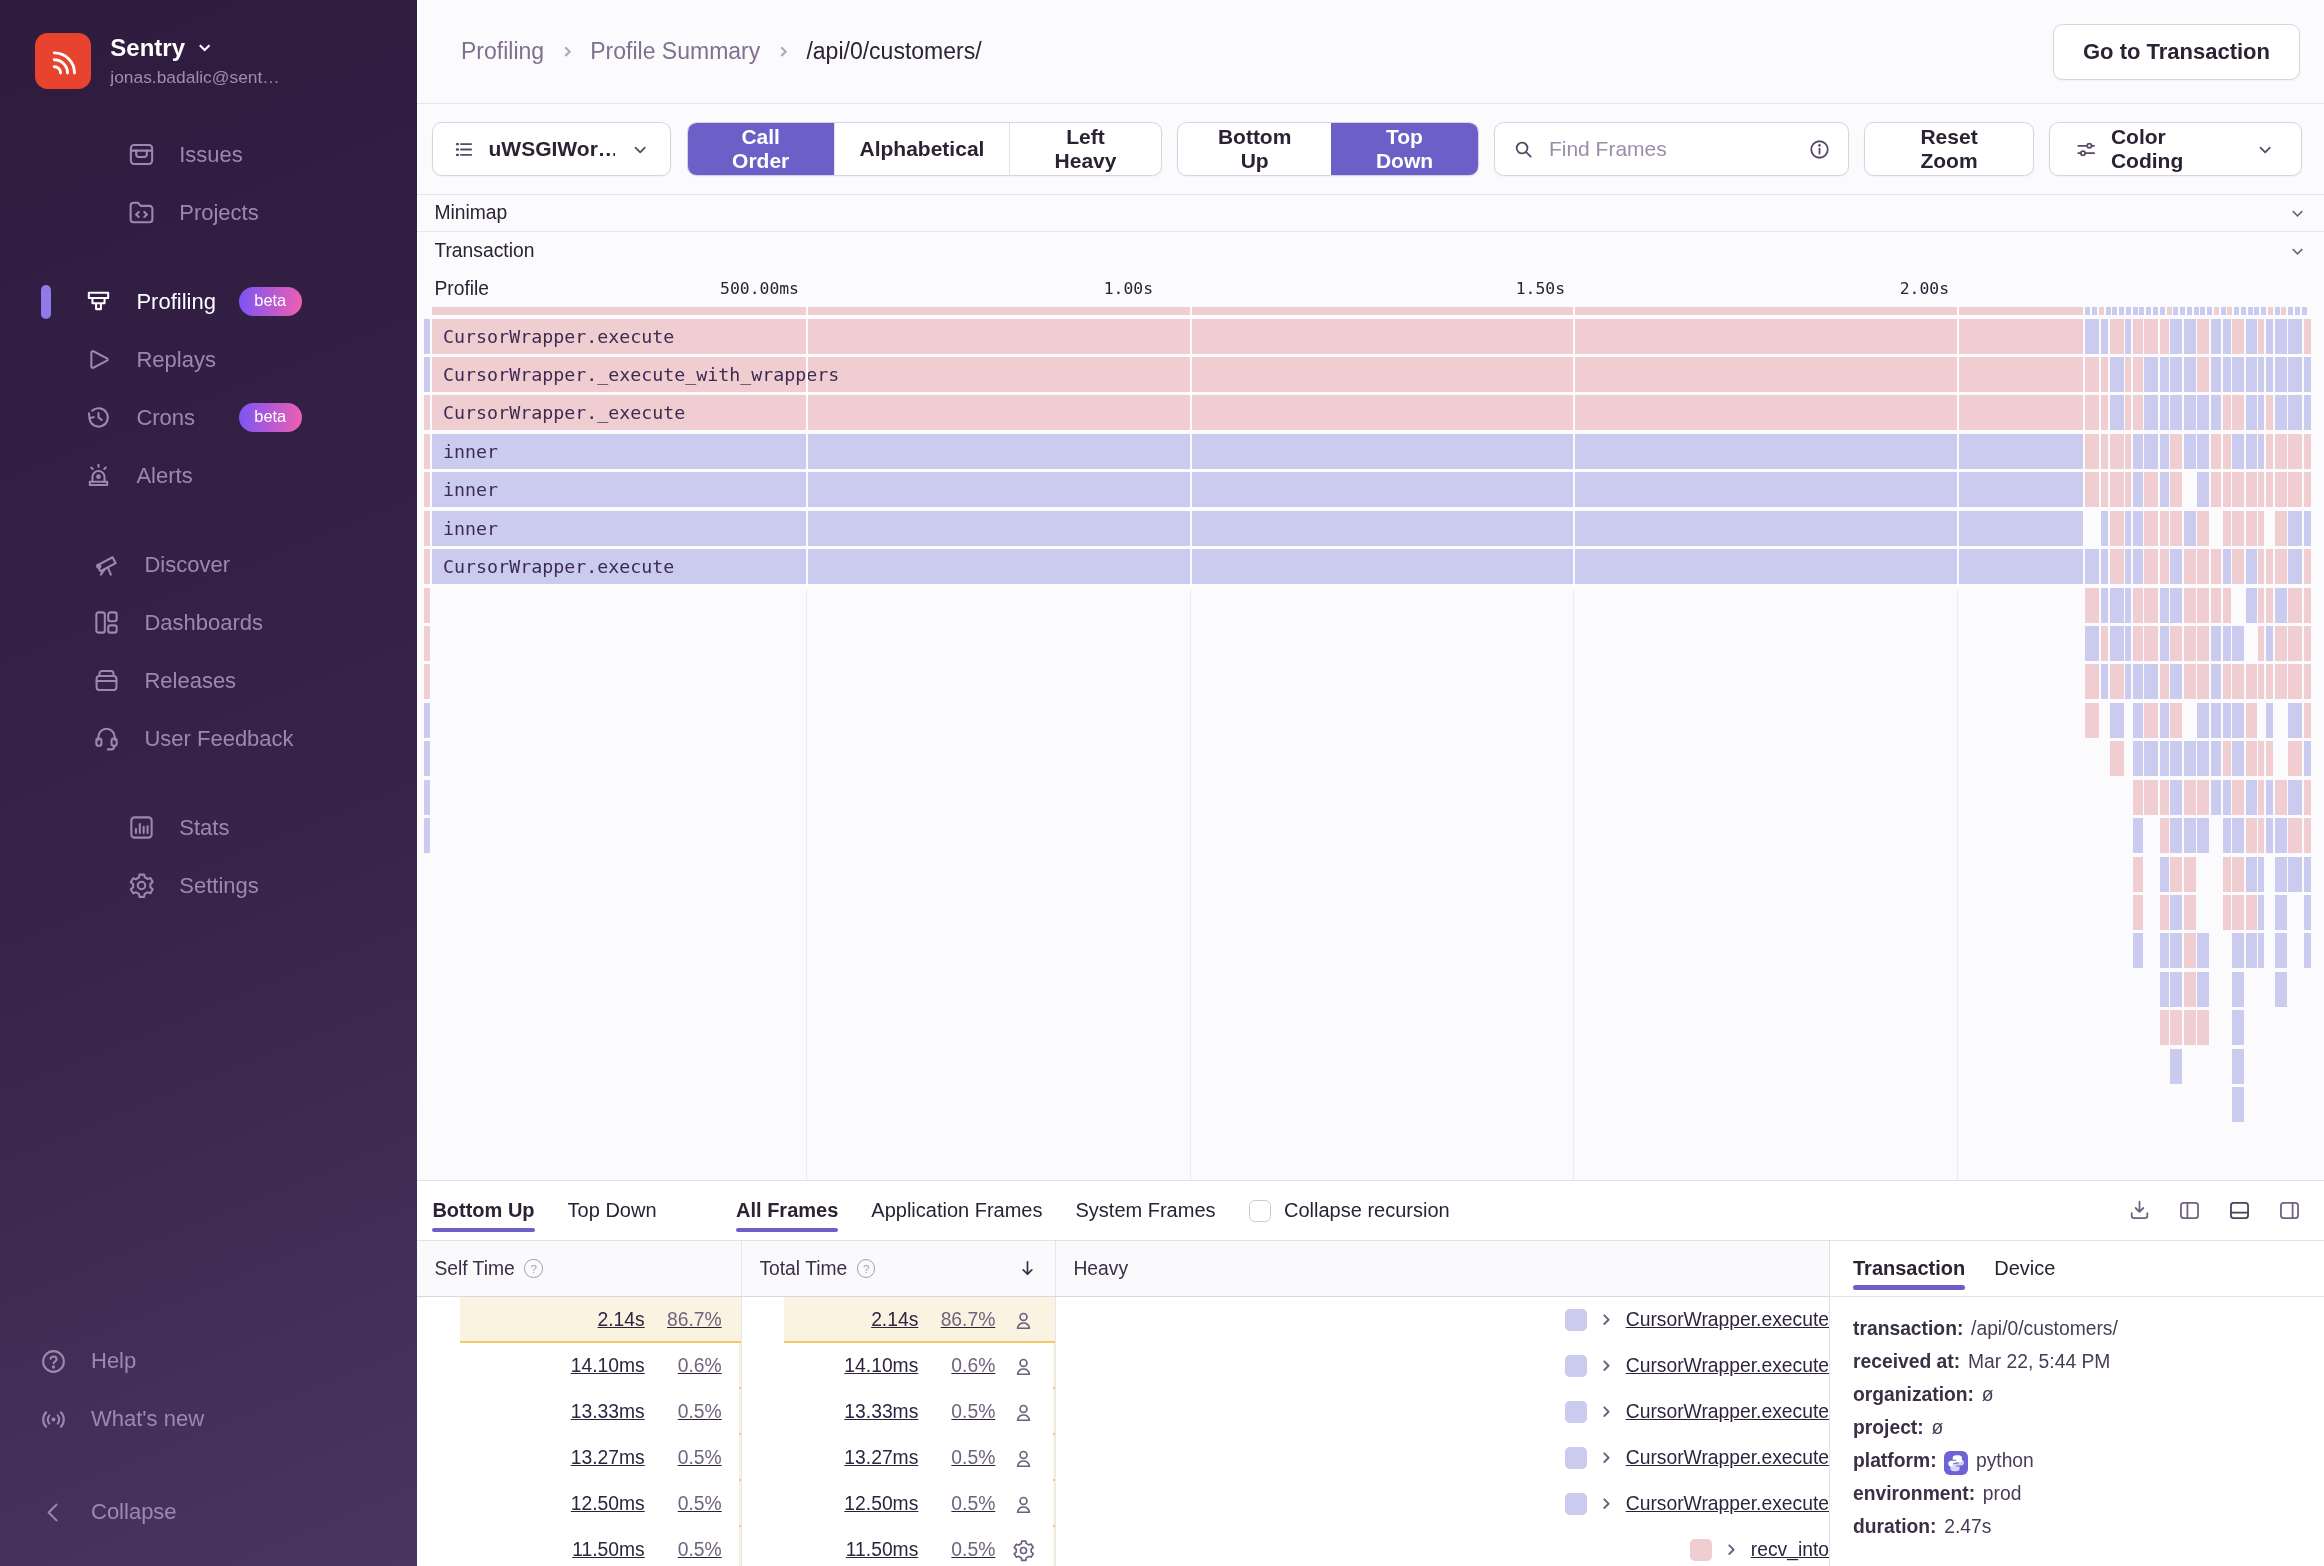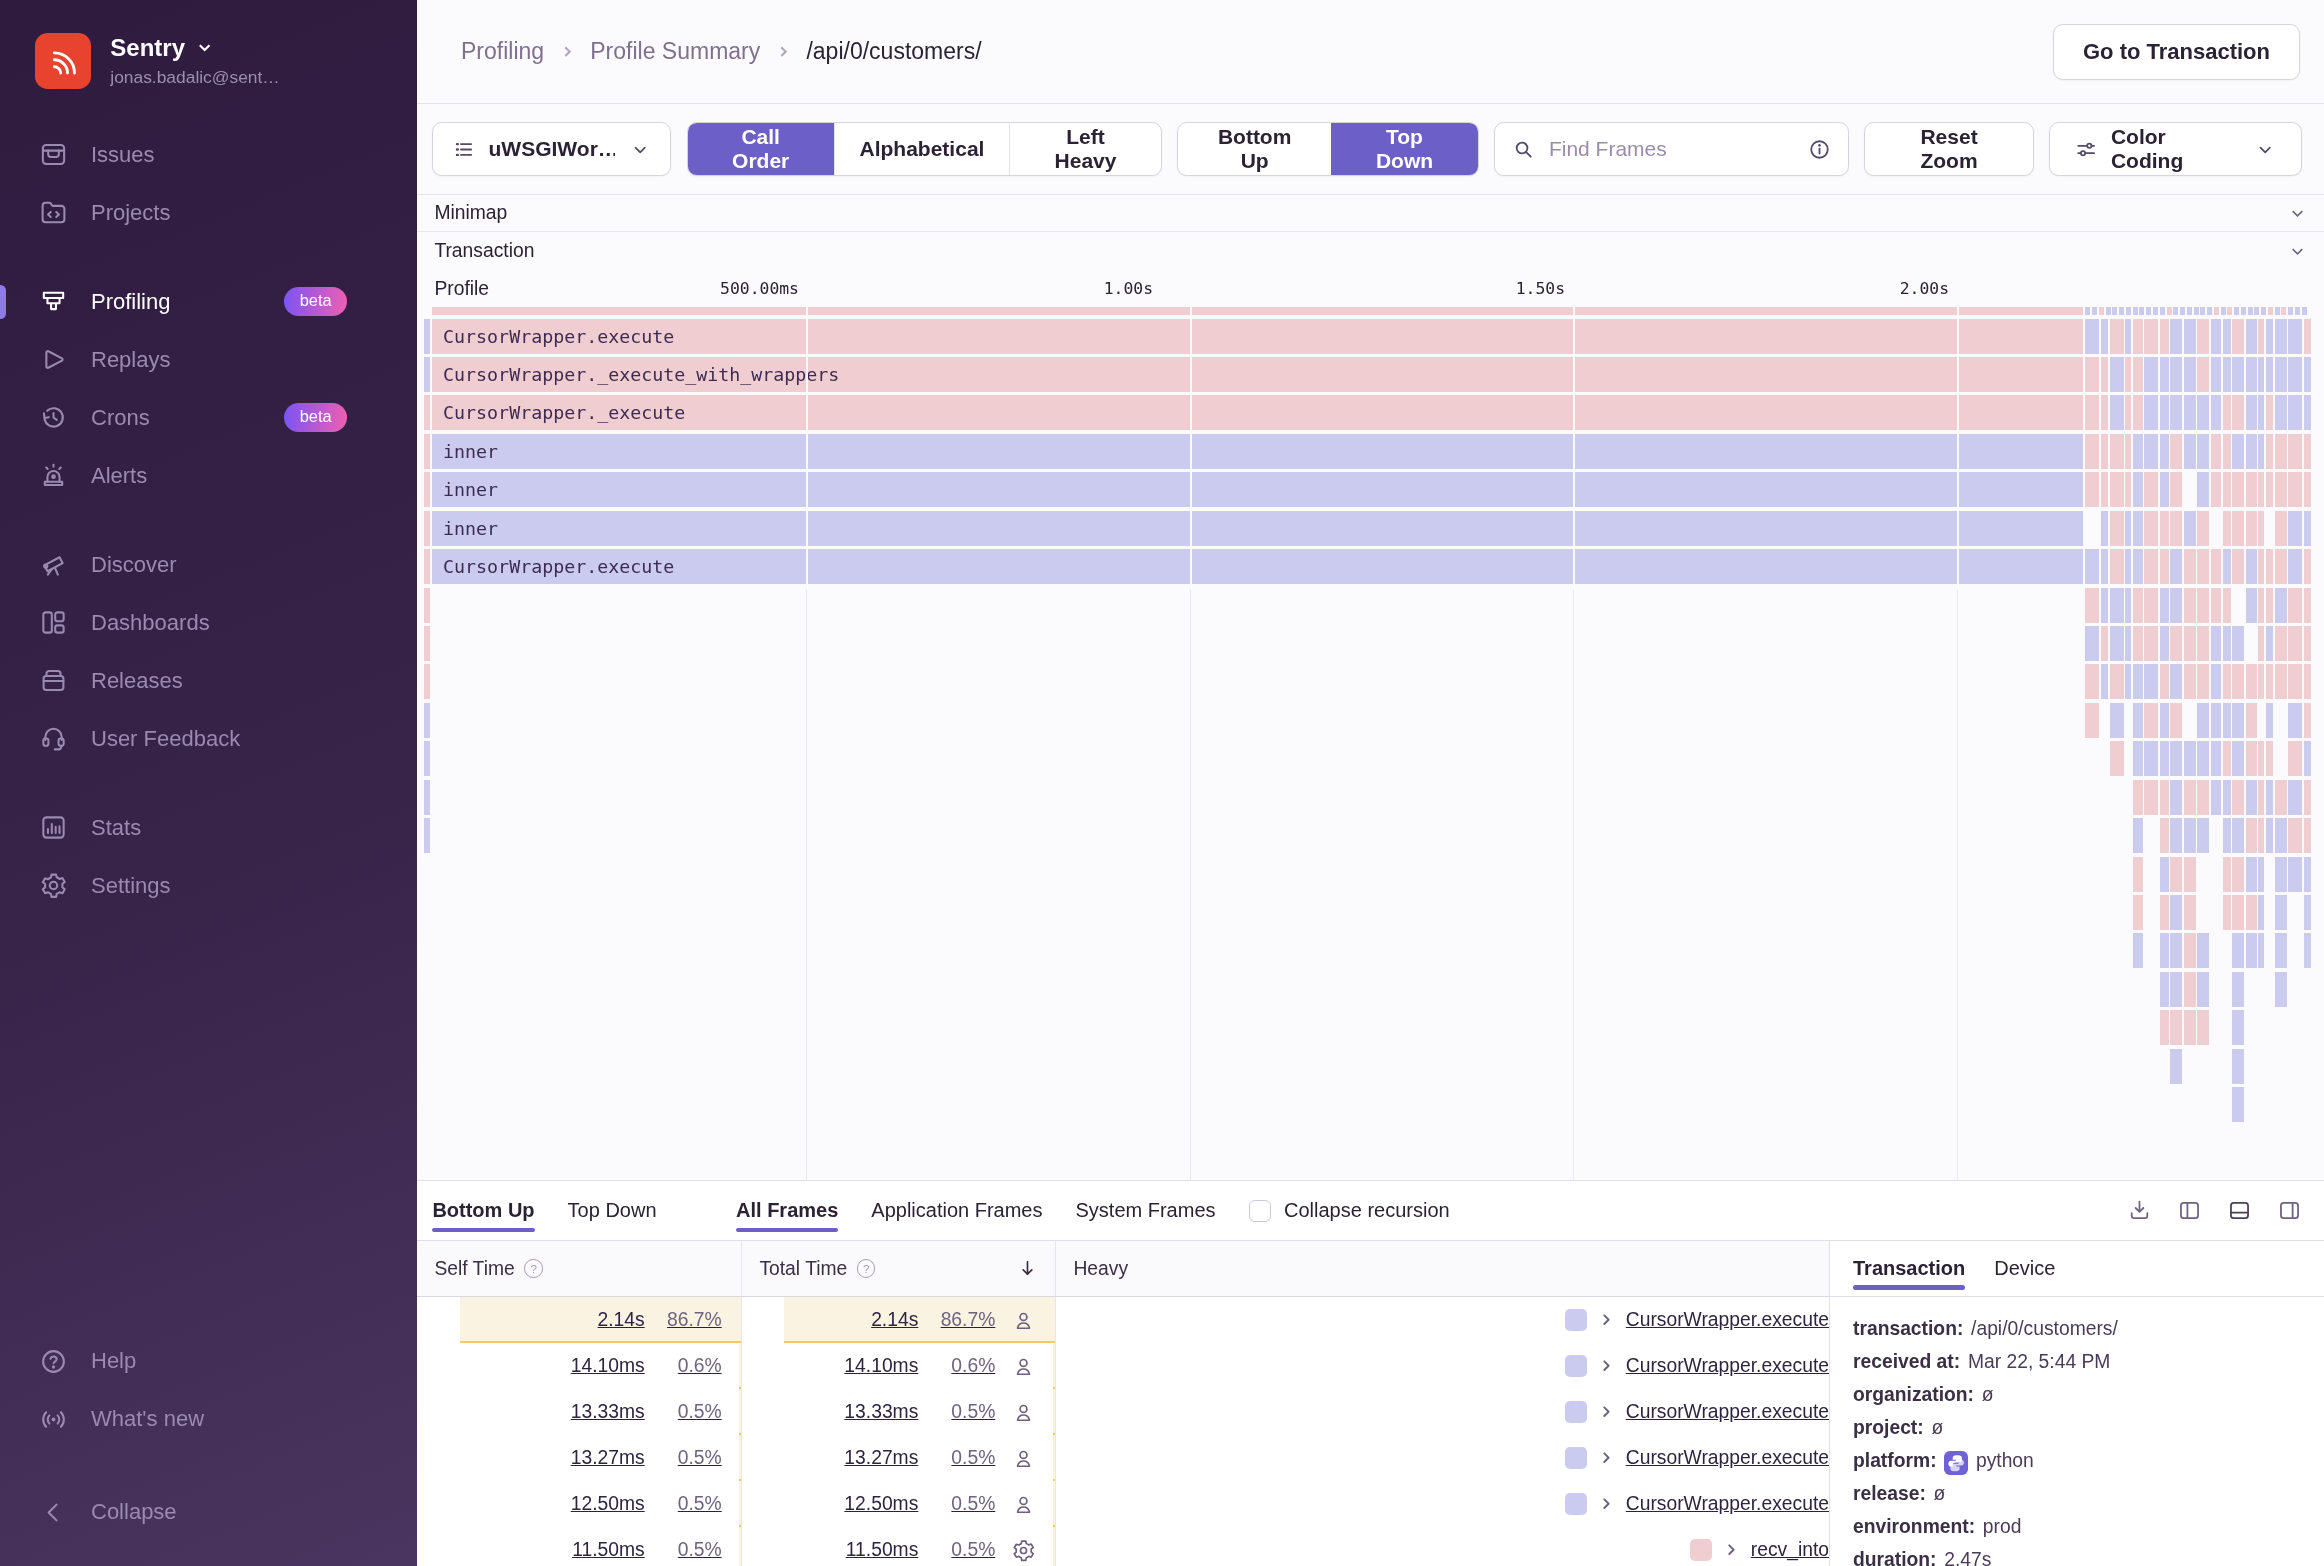--- a/index.html
+++ b/index.html
@@ -10,21 +10,21 @@
   
   .sidebar { position:absolute; left:0; top:0; width:417px; height:1566px;
     background:linear-gradient(338deg,#4a3560 0%,#382349 45%,#2e1b3e 100%);
     display:flex; flex-direction:column; overflow:hidden; }
   .side-head { display:flex; align-items:center; gap:19.3px; padding:33px 25px 9.7px 35px; }
   .logo { width:56px; height:56px; border-radius:12.6px; background:#E8432E; display:flex; align-items:center; justify-content:center; flex:0 0 auto; }
   .logo svg { width:37px; height:37px; }
   .org-line { display:flex; align-items:center; gap:9.7px; color:#fff; font-size:24px; font-weight:700; }
   .org-line svg { width:19.3px; height:19.3px; stroke:#fff; }
   .user-email { color:#9c8fae; font-size:17.4px; margin-top:5.8px; max-width:241px; white-space:nowrap; overflow:hidden; }
-  nav { margin-top:27px; display:flex; flex-direction:column; }
+  nav { margin-top:27px; display:flex; flex-direction:column;align-items:center; }
   .nav-group { display:flex; flex-direction:column; margin-bottom:31px; }
   .nav-item { position:relative; display:flex; align-items:center; gap:23px; height:58px; padding:0 70px 0 39px; color:#9b8ab0; font-size:22px; }
   .nav-item.active { color:#ffffff; }
   .active-pill { position:absolute; left:-4.8px; top:12.6px; width:10.6px; height:34px; border-radius:6.8px; background:#8F7BE8; }
   .icn { display:inline-flex; width:29px; height:29px; flex:0 0 auto; }
   .icn svg { width:100%; height:100%; stroke:currentColor; fill:none; stroke-width:1.7; stroke-linecap:round; stroke-linejoin:round; }
   .badge { margin-left:auto; background:linear-gradient(95deg,#7a54f5,#ef5fb0); color:#fff; font-size:16.4px; font-weight:400; padding:3.9px 15.4px 5.8px; border-radius:15.4px; }
   .side-footer { margin-top:auto; display:flex; flex-direction:column; padding-bottom:25px; }
   .side-footer .nav-group { margin-bottom:35px; }
   .side-footer .collapse-item { margin-bottom:0; }
@@ -1006,21 +1006,20 @@
             <div class="dfield" data-interactable="false"><b data-interactable="false">transaction:</b><span data-interactable="false">/api/0/customers/</span></div>
             <div class="dfield" data-interactable="false"><b data-interactable="false">received at:</b><span data-interactable="false">Mar 22, 5:44 PM</span></div>
             <div class="dfield" data-interactable="false"><b data-interactable="false">organization:</b><span data-interactable="false">ø</span></div>
             <div class="dfield" data-interactable="false"><b data-interactable="false">project:</b><span data-interactable="false">ø</span></div>
             <div class="dfield" data-interactable="false"><b data-interactable="false">platform:</b><span class="pyicon" data-interactable="false">
                 <svg viewBox="0 0 16 16">
                   <path fill="#ffffff" d="M8 1C6 1 5 1.9 5 3.1V5h3v.9H3.6C2.1 5.9 1.2 7 1.2 8.5S2.1 11 3.6 11H5V9.4C5 8 6 7.4 7.5 7.4h3c1.5 0 2.5-.8 2.5-2.4V3.1C13 1.9 12 1 10 1z"></path>
                   <path fill="#ffffffbb" d="M8 15c2 0 3-.9 3-2.1V11H8v-.9h4.4c1.5 0 2.4-1.1 2.4-2.6S13.9 5 12.4 5H11v1.6C11 8 10 8.6 8.5 8.6h-3C4 8.6 3 9.4 3 11v1.9C3 14.1 4 15 6 15z"></path>
                 </svg>
               </span><span data-interactable="false">python</span></div>
-            <div class="dfield" data-interactable="false"><b data-interactable="false">release:</b><span data-interactable="false">ø</span></div>
             <div class="dfield" data-interactable="false"><b data-interactable="false">environment:</b><span data-interactable="false">prod</span></div>
             <div class="dfield" data-interactable="false"><b data-interactable="false">duration:</b><span data-interactable="false">2.47s</span></div>
           </div>
       </div>
     </div>
   </div>
 </div>
 
 
 </body></html>

